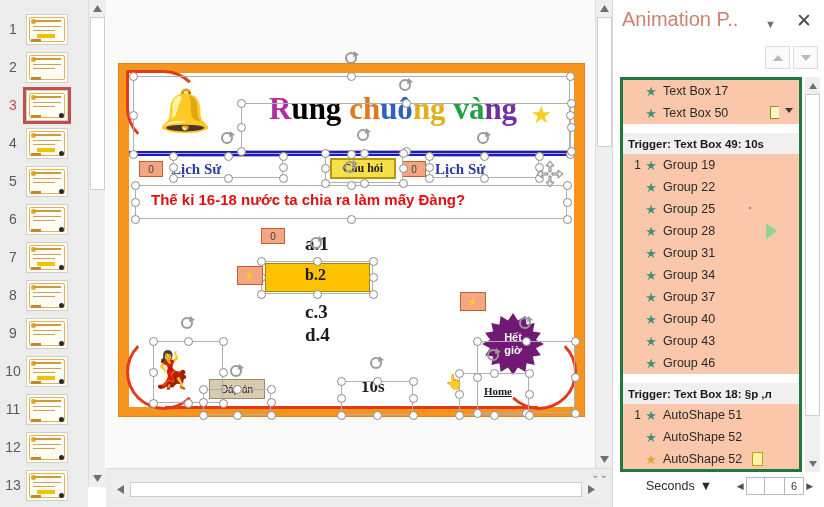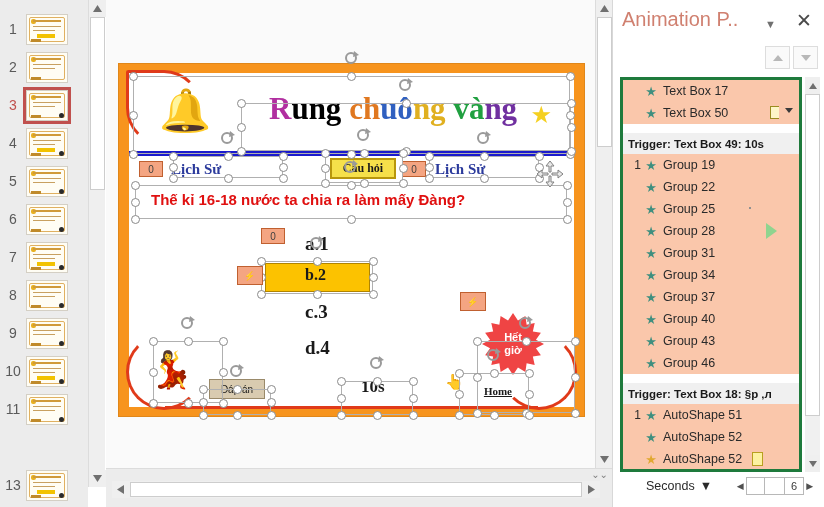--- a/index.html
+++ b/index.html
@@ -149,21 +149,21 @@
     display:flex; align-items:center; justify-content:center;
     font-size: 10px; color:#1a1a1a;
   }
   #tens {
     position: absolute; left: 232px; bottom: 10px;
     font-size: 17px; font-weight: bold; color:#1a1a1a;
     font-family:"Liberation Serif", serif;
   }
   #hetgio {
     position: absolute; right: 30px; bottom: 32px; width: 62px; height: 62px;
-    background: #ef4444; color: #ffffff; font-size: 11px; font-weight: bold;
+    background: #701a75; color: #ffffff; font-size: 11px; font-weight: bold;
     display:flex; flex-direction:column; align-items:center; justify-content:center;
     line-height: 13px;
     clip-path: polygon(50% 0%,58% 12%,70% 5%,72% 19%,85% 16%,82% 30%,95% 32%,87% 43%,
       100% 50%,87% 57%,95% 68%,82% 70%,85% 84%,72% 81%,70% 95%,58% 88%,50% 100%,
       42% 88%,30% 95%,28% 81%,15% 84%,18% 70%,5% 68%,13% 57%,0% 50%,13% 43%,
       5% 32%,18% 30%,15% 16%,28% 19%,30% 5%,42% 12%);
   }
   #home-lbl {
     position: absolute; right: 62px; bottom: 10px; font-size: 11px; font-weight: bold;
     color:#1a1a1a; font-family:"Liberation Serif", serif;
@@ -455,20 +455,32 @@
         <div class="thumb-box">
           <div class="t-frame"></div>
           <div class="t-bell"></div>
           <div class="t-ttl"></div>
           <div class="t-l" style="top:11px;width:28px"></div>
           <div class="t-l" style="top:15px;width:22px"></div>
           <div class="t-bar"></div>
           <div class="t-dot"></div>
         </div>
       </div>
+      <div class="thumb-row" style="top: 426px;">
+        <div class="thumb-num">12</div>
+        <div class="thumb-box">
+          <div class="t-frame"></div>
+          <div class="t-bell"></div>
+          <div class="t-ttl"></div>
+          <div class="t-l" style="top:11px;width:28px"></div>
+          <div class="t-l" style="top:15px;width:22px"></div>
+          <div class="t-bar"></div>
+          <div class="t-dot"></div>
+        </div>
+      </div>
       <div class="thumb-row" style="top: 464px;">
         <div class="thumb-num">13</div>
         <div class="thumb-box">
           <div class="t-frame"></div>
           <div class="t-bell"></div>
           <div class="t-ttl"></div>
           <div class="t-l" style="top:11px;width:28px"></div>
           <div class="t-l" style="top:15px;width:22px"></div>
           <div class="t-hl" style="left:10px;top:19px;width:18px"></div>
           <div class="t-bar"></div>
@@ -518,21 +530,21 @@
         <div id="question">Thế kỉ 16-18 nước ta chia ra làm mấy Đàng?</div>
 
         <div class="sq-0" style="left:132px; top:155px;">0</div>
         <div class="opt" style="top:160px;">a.1</div>
 
         <div id="opt-b-box"></div>
         <div id="opt-b-label">b.2</div>
         <div class="animtag" style="left:108px; top:193px; width:26px; height:19px;">⚡</div>
 
         <div class="opt" style="top:228px;">c.3</div>
-        <div class="opt" style="top:264px;">d.4</div>
+        <div class="opt" style="top:251px;">d.4</div>
 
         <div id="fairy">💃</div>
         <div id="dapan">Đáp án</div>
         <div id="tens">10s</div>
 
         <div class="animtag" style="right:88px; bottom:96px; width:26px; height:19px;">⚡</div>
         <div id="hetgio">
           <span>Hết</span>
           <span>giờ</span>
         </div>

